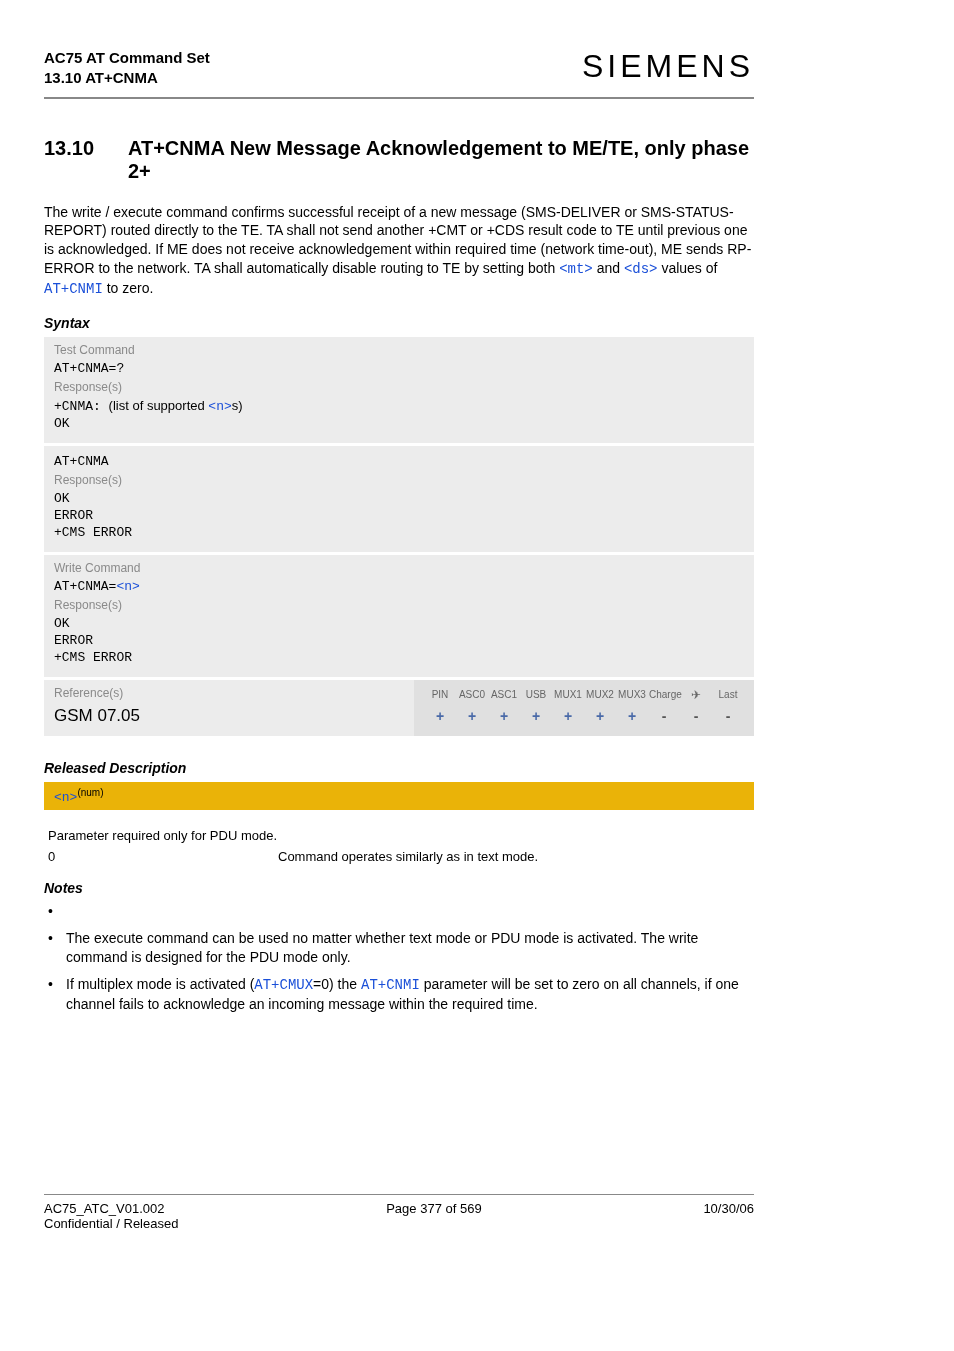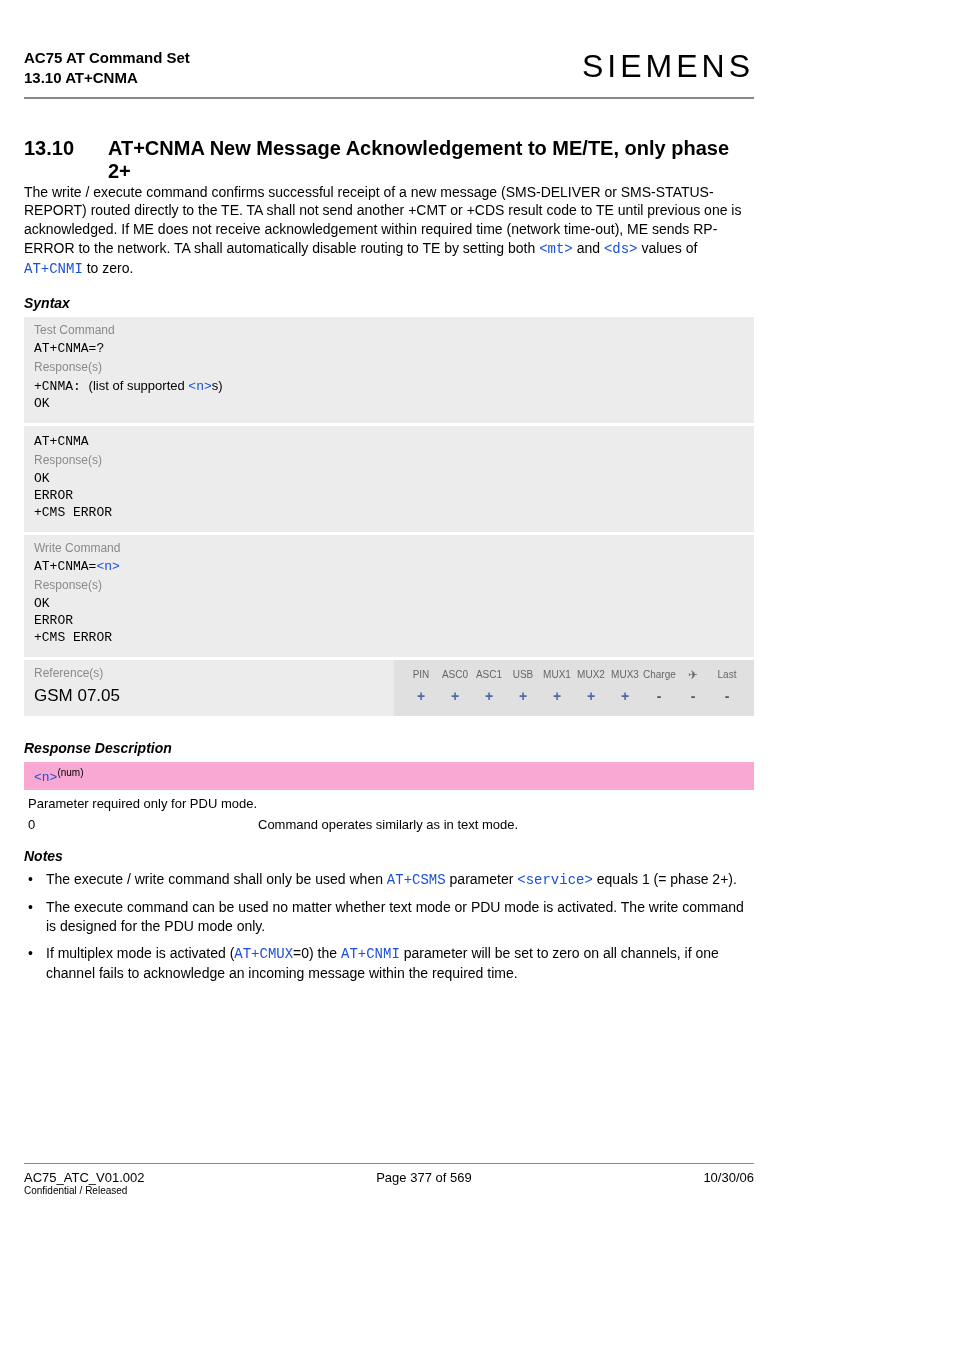--- a/index.html
+++ b/index.html
@@ -1,42 +1,42 @@
 <!DOCTYPE html>
 <html><head>
 <meta charset="utf-8">
 <style>
   * { box-sizing: border-box; margin: 0; padding: 0; }
   html, body { width: 954px; background: #fff; font-family: Arial, Helvetica, sans-serif; color: #000; }
-  .page { padding: 48px 56px 40px 24px; width: 810px; }
+  .page { padding: 48px 56px 40px 44px; width: 810px; }
   .header-row { display: flex; justify-content: space-between; align-items: flex-start; margin-bottom: 8px; }
   .header-left { font-size: 15px; font-weight: bold; line-height: 1.35; }
   .header-right { font-size: 32px; font-weight: 400; letter-spacing: 4px; font-family: Arial, sans-serif; }
   hr.rule { border: none; border-top: 2px solid #888; margin: 6px 0 38px 0; }
   hr.rule-bottom { border: none; border-top: 1px solid #888; margin-top: 180px; margin-bottom: 6px; }
-  .section-title { display: flex; font-size: 20px; font-weight: bold; }
+  .section-title { display: flex; font-size: 20px; font-weight: bold; margin-bottom: 20px; }
   .section-num { width: 84px; flex-shrink: 0; }
   .section-text { flex: 1; }
   .body-text { font-size: 14px; line-height: 1.35; margin-bottom: 16px; }
   .mono { font-family: "Courier New", monospace; }
   .link { color: #1a4fd8; font-family: "Courier New", monospace; }
   .subhead { font-size: 14px; font-weight: bold; font-style: italic; margin: 14px 0 6px 0; }
   .syntax-block { background: #ececec; border-bottom: 1px solid #fff; padding: 6px 10px 10px 10px; font-size: 13px; }
   .syntax-sep { height: 2px; background: #fff; }
   .syntax-label { color: #8a8a8a; font-size: 12px; margin-bottom: 4px; }
   .syntax-line { font-family: "Courier New", monospace; font-size: 13px; margin: 2px 0; }
   .syntax-body { font-size: 13px; margin: 2px 0; }
   .ref-block { background: #ececec; padding: 6px 10px 8px 10px; font-size: 13px; display: flex; }
   .ref-left { flex: 0 0 360px; }
   .ref-right { flex: 1; background: #e0e0e0; margin: -6px -10px -8px 0; padding: 6px 10px 8px 10px; }
   .ref-table { width: 100%; border-collapse: collapse; font-size: 11px; table-layout: fixed; }
   .ref-table th { font-weight: normal; color: #666; text-align: center; padding: 2px 1px; font-size: 10px; }
   .ref-table td { text-align: center; font-size: 14px; color: #4a6aa8; font-weight: bold; padding: 4px 1px; }
   .ref-table td.neg { color: #555; font-weight: bold; }
-  .param-box { background: #f9a8d4; padding: 5px 10px; font-size: 13px; margin-bottom: 6px; }
+  .param-box { background: #eab308; padding: 5px 10px; font-size: 13px; margin-bottom: 18px; }
   .param-box .sup { font-size: 10px; vertical-align: super; }
   .param-desc { font-size: 13px; margin: 6px 0 6px 4px; }
   .param-row { display: flex; font-size: 13px; margin: 4px 0 16px 4px; }
   .param-key { width: 230px; flex-shrink: 0; }
   .notes-list { list-style: none; padding-left: 4px; font-size: 14px; }
   .notes-list li { display: flex; margin-bottom: 8px; line-height: 1.35; }
   .notes-list li .bullet { width: 18px; flex-shrink: 0; }
   .footer-row { display: flex; justify-content: space-between; font-size: 13px; }
   .plane-icon { display:inline-block; transform: rotate(0deg); font-size: 12px;}
 </style>
@@ -127,38 +127,35 @@
           <td>+</td>
           <td class="neg">-</td>
           <td class="neg">-</td>
           <td class="neg">-</td>
         </tr>
       </tbody>
         </table>
     </div>
   </div>
 
-  <div class="subhead" style="margin-top:24px;">Response Description</div>
+  <div class="subhead" style="margin-top:24px;">Released Description</div>
 
   <div class="param-box">
     <span class="link">&lt;n&gt;</span><span class="sup">(num)</span>
   </div>
   <div class="param-desc">Parameter required only for PDU mode.</div>
   <div class="param-row">
     <div class="param-key">0</div>
     <div>Command operates similarly as in text mode.</div>
   </div>
 
   <div class="subhead">Notes</div>
   <ul class="notes-list">
     <li>
       <span class="bullet">•</span>
-      <span>
-        <span>The execute / write command shall only be used when </span><span class="link">AT+CSMS</span><span> parameter </span><span class="link">&lt;service&gt;</span><span> equals 1 (= phase 2+).</span>
-      </span>
     </li>
     <li>
       <span class="bullet">•</span>
       <span>The execute command can be used no matter whether text mode or PDU mode is activated. The write command is designed for the PDU mode only.</span>
     </li>
     <li>
       <span class="bullet">•</span>
       <span>
         <span>If multiplex mode is activated (</span><span class="link">AT+CMUX</span><span>=0) the </span><span class="link">AT+CNMI</span><span> parameter will be set to zero on all channels, if one channel fails to acknowledge an incoming message within the required time.</span>
       </span>
@@ -166,15 +163,15 @@
   </ul>
 
   <hr class="rule-bottom">
   <div class="footer-row">
     <div>
       <span>AC75_ATC_V01.002</span>
     </div>
     <div>Page 377 of 569</div>
     <div>10/30/06</div>
   </div>
-  <div style="font-size:10px;">Confidential / Released</div>
+  <div style="font-size:13px;">Confidential / Released</div>
 
 </div>
 
 </body></html>

